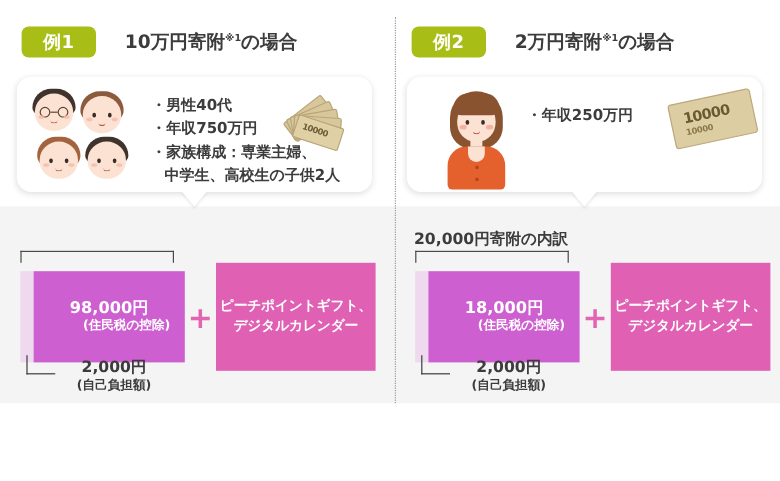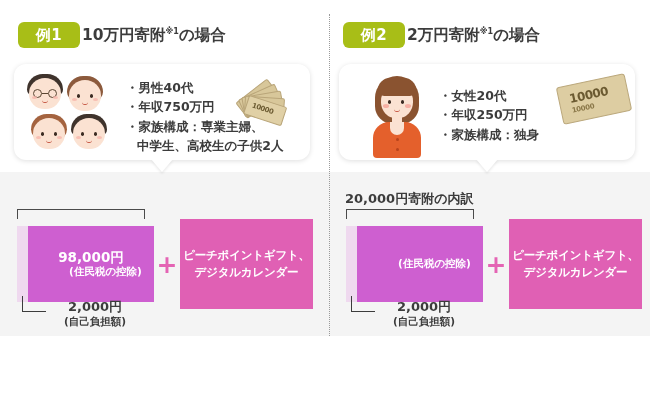--- a/index.html
+++ b/index.html
@@ -40,21 +40,21 @@
   .col-left  { left: 0; }
   .col-right { left: 325px; }
 
   
   .hdr {
     position: absolute;
     left: 18px;
     top: 22px;
     display: flex;
     align-items: center;
-    gap: 2px;
+    gap: 24px;
   }
   .badge {
     display: flex;
     align-items: center;
     justify-content: center;
     width: 62px;
     height: 26px;
     border-radius: 6px;
     background: #a8be17;
     color: #ffffff;
@@ -617,42 +617,41 @@
             <div class="w-mouth"></div>
             <div class="w-neck"></div>
             <div class="w-body"></div>
             <div class="w-collar"></div>
             <div class="w-btn b1"></div>
             <div class="w-btn b2"></div>
           </div>
         </div>
 
         <div class="bullets single">
-          <div>・女性20代</div>
           <div>・年収250万円</div>
-          <div>・家族構成：独身</div>
         </div>
 
         <div class="bill-single">
           <div class="amt">10000</div>
           <div class="sub">10000</div>
         </div>
 
       </div>
     </div>
     <div class="card-arrow" style="left:162px;"></div>
 
   </div>
 
   <div class="band-title right">20,000円寄附の内訳</div>
   <div class="bracket right"></div>
 
   <div class="bars right">
     <div class="selfpay-strip"></div>
     <div class="deduct-box">
+      <div class="amt">18,000円</div>
       <div class="lbl">(住民税の控除)</div>
     </div>
     <div class="plus">+</div>
     <div class="gift-box">
       <div class="g1">ピーチポイントギフト、</div>
       <div class="g2">デジタルカレンダー</div>
     </div>
   </div>
 
   <div class="leader right"></div>

